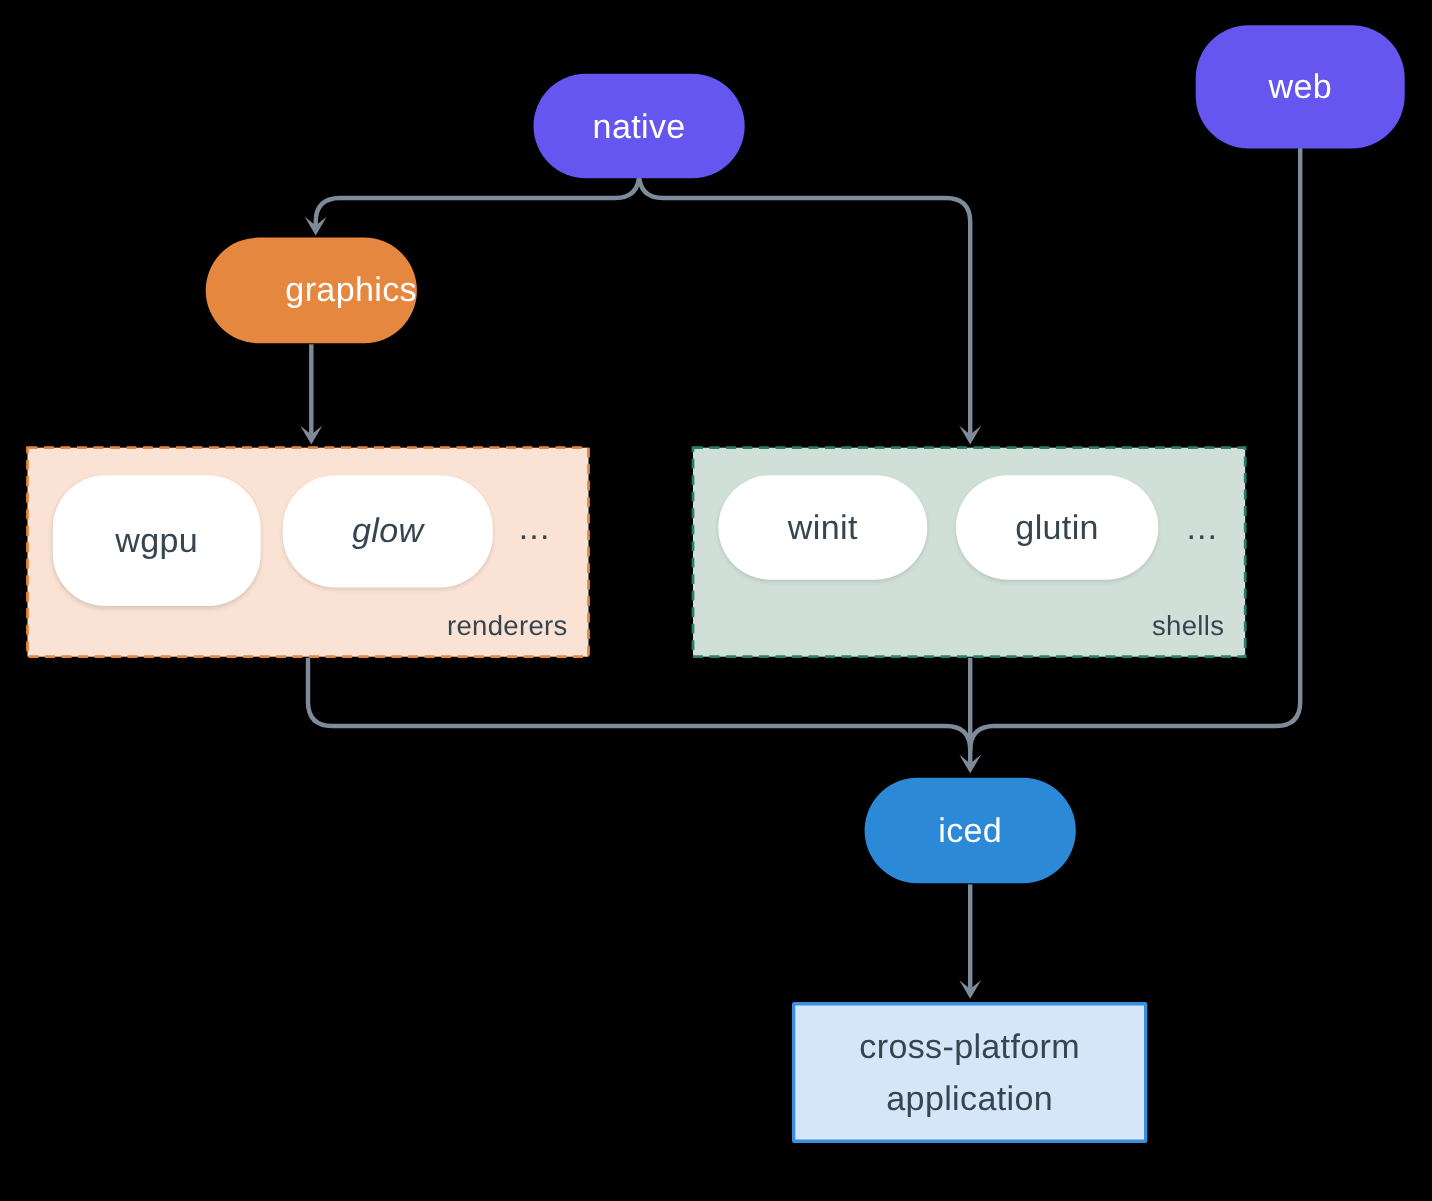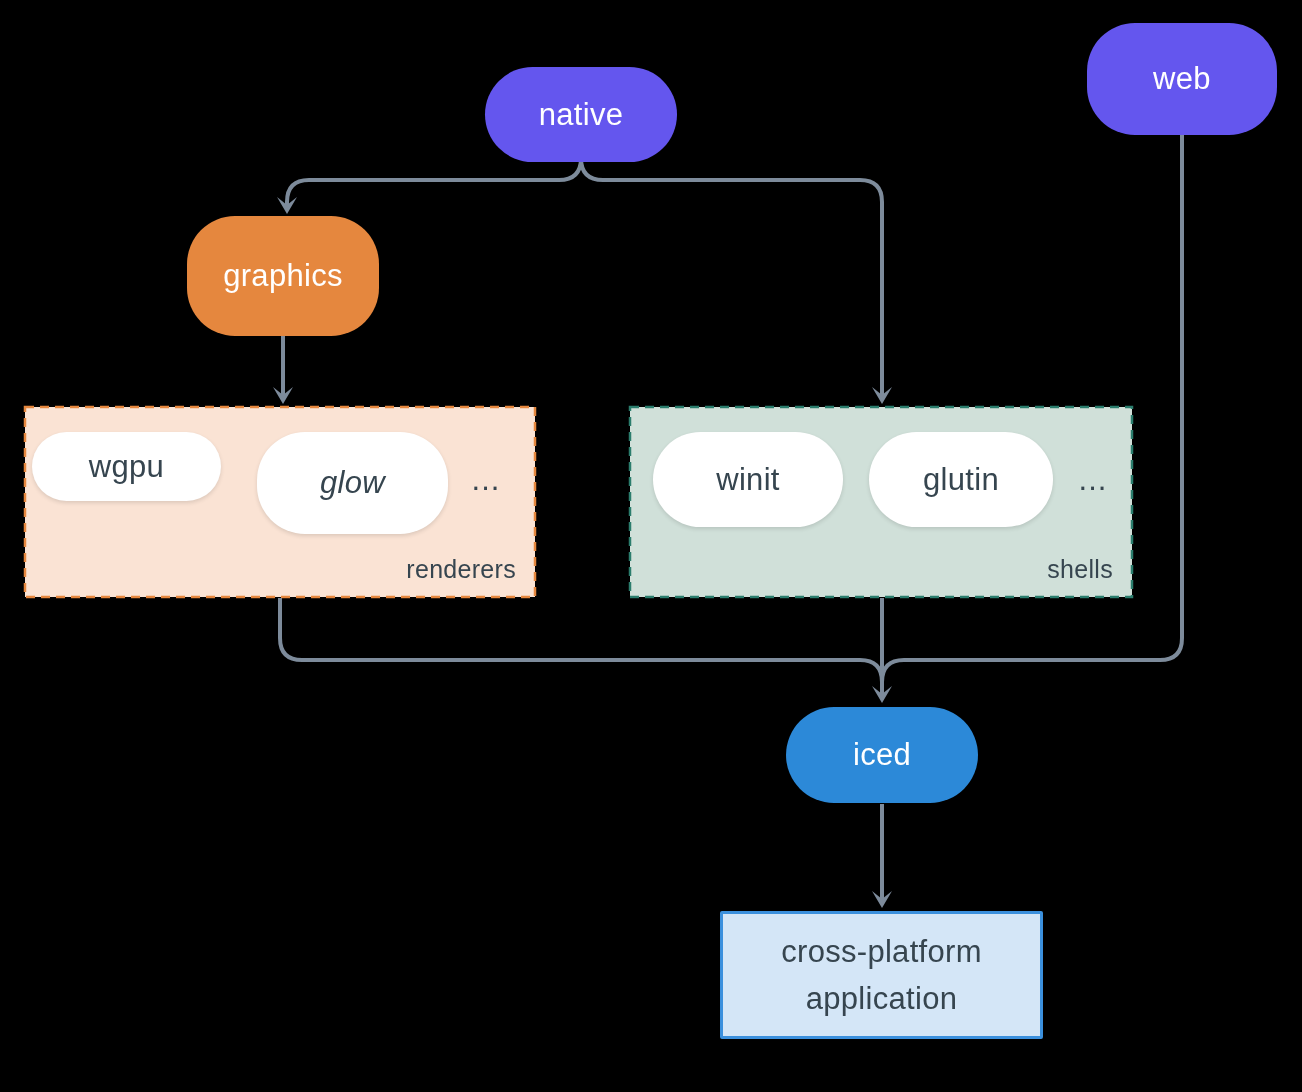--- a/index.html
+++ b/index.html
@@ -90,26 +90,26 @@
   </svg>
 
   <div class="pill pill-colored pill-native" style="left:485px;top:23px;width:192px;height:95px;margin-top:44px;">
     <span>native</span>
   </div>
 
   <div class="pill pill-colored pill-web" style="left:1087px;top:23px;width:190px;height:112px;">
     <span>web</span>
   </div>
 
-  <div class="pill pill-colored pill-graphics" style="left:187px;top:216px;width:192px;height:120px;">
+  <div class="pill pill-colored pill-graphics" style="left:187px;top:216px;width:192px;height:96px;justify-content:flex-end;">
     <span>graphics</span>
   </div>
 
   <div class="group" style="left:24px;top:406px;width:512px;height:191px;">
-    <div class="pill pill-white" style="left:8px;top:26px;width:189px;height:69px;">
+    <div class="pill pill-white" style="left:24px;top:26px;width:189px;height:119px;">
       <span>wgpu</span>
     </div>
     <div class="pill pill-white" style="left:233px;top:26px;width:191px;height:102px;font-style:italic;">
       <span>glow</span>
     </div>
     <div class="dots" style="left:436px;top:26px;width:52px;height:95px;">
       <span>...</span>
     </div>
     <div class="group-label">
       <span>renderers</span>

